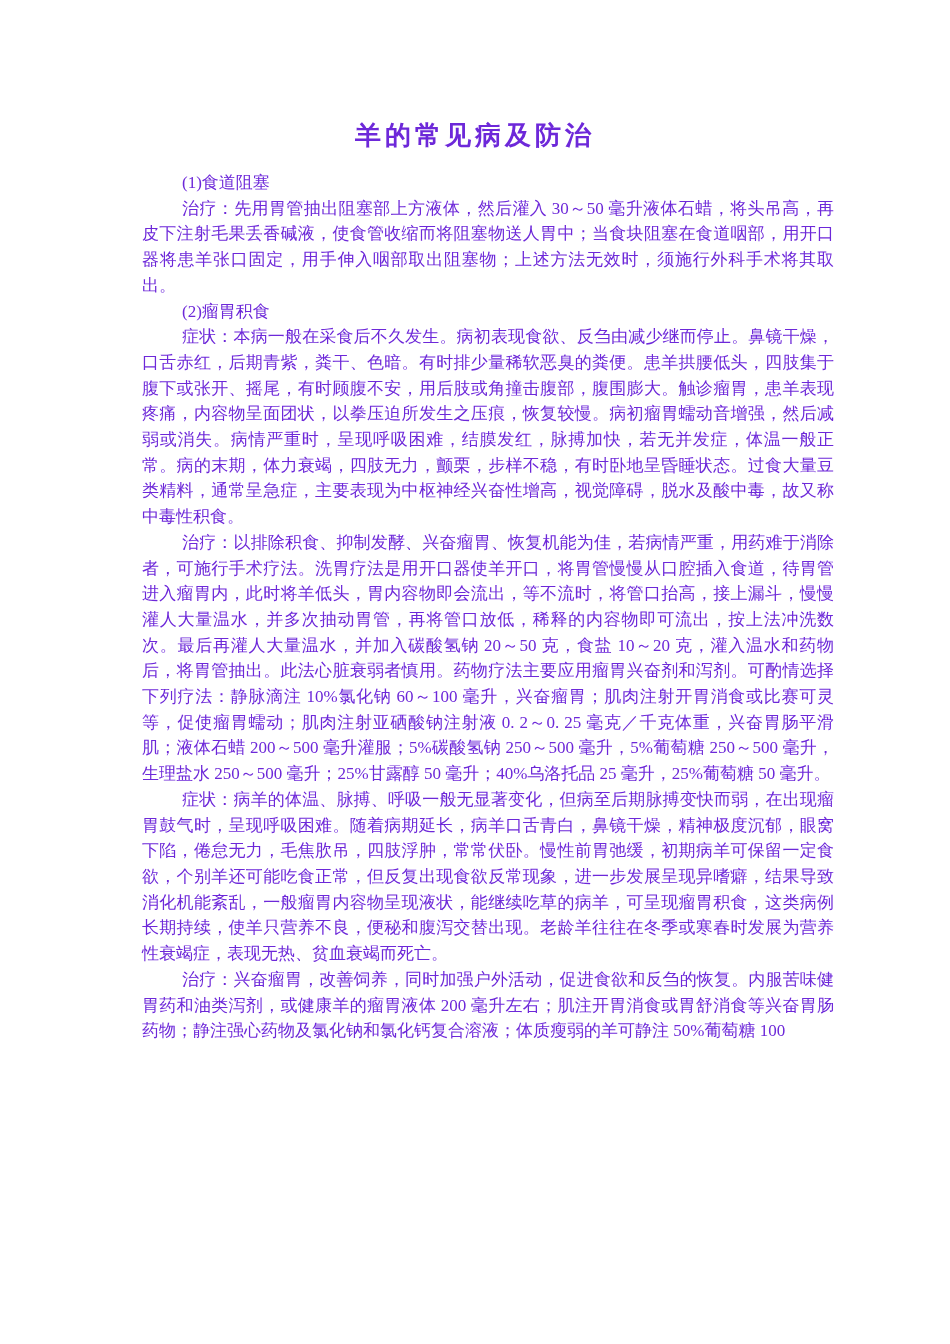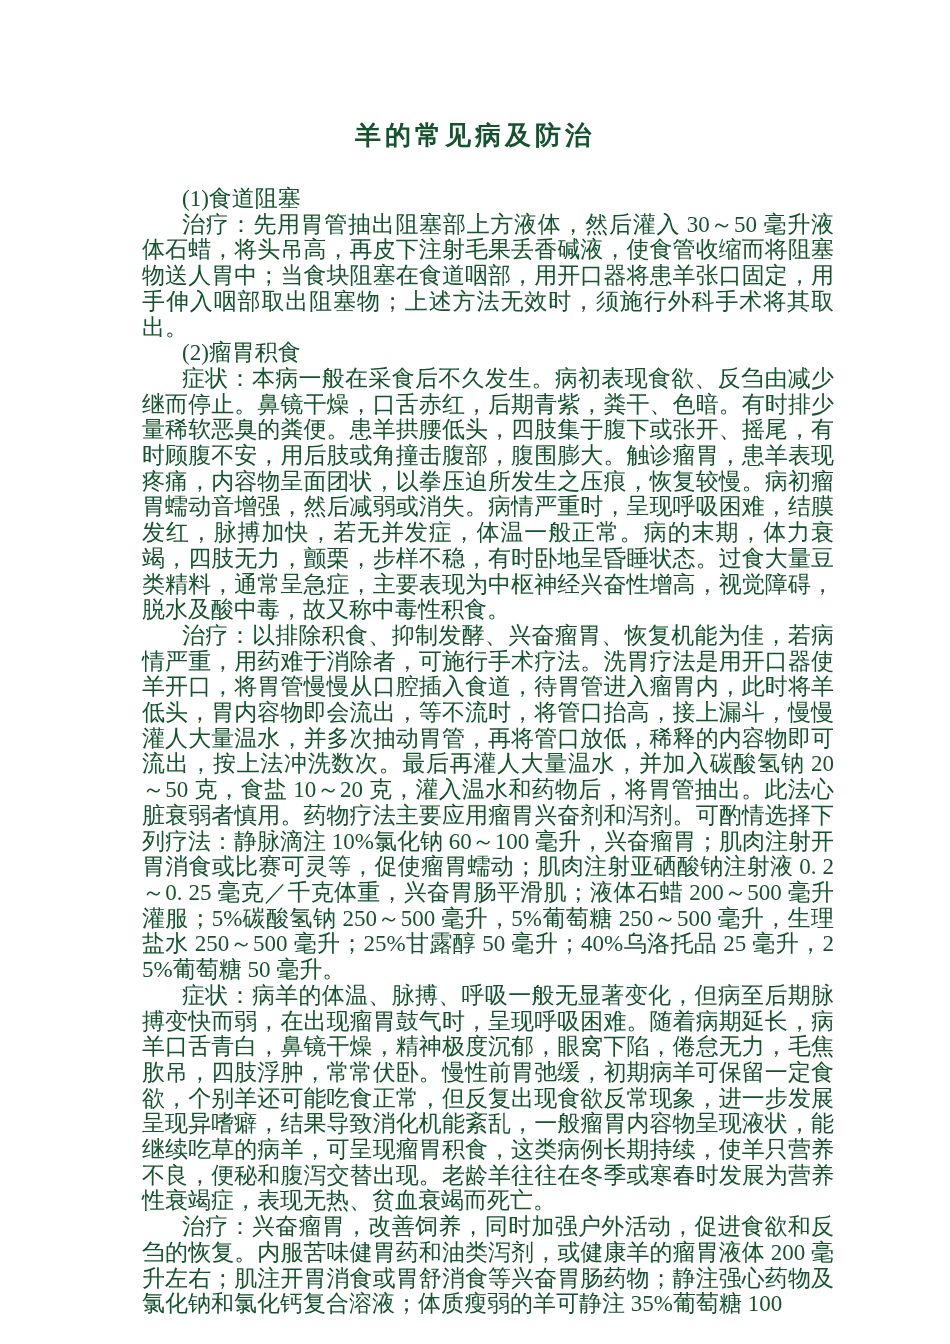--- a/index.html
+++ b/index.html
@@ -6,37 +6,37 @@
     margin: 0;
     padding: 0;
     background: #ffffff;
   }
   .page {
     position: relative;
     width: 950px;
     height: 1344px;
     margin: 0 auto;
     background: #ffffff;
-    color: #14532d;
+    color: #6d28d9;
     font-family: "Liberation Serif", "DejaVu Serif", serif;
     overflow: hidden;
     box-sizing: border-box;
   }
   .doc-title {
     margin: 118px 0 0 0;
     text-align: center;
     font-size: 26px;
     font-weight: bold;
     letter-spacing: 4px;
     line-height: 36px;
   }
   .doc-body {
-    margin-top: 32px;
+    margin-top: 16px;
     padding: 0 116px 0 142px;
-    font-size: 23px;
+    font-size: 17px;
     line-height: 25.7px;
     text-align: justify;
     text-justify: inter-ideograph;
   }
   .doc-body p {
     margin: 0;
     text-indent: 40px;
     word-break: break-all;
   }
   .section-heading {
@@ -57,17 +57,17 @@
     </section>
 
     <section>
       <p class="section-heading">(2)瘤胃积食</p>
       <p>症状：本病一般在采食后不久发生。病初表现食欲、反刍由减少继而停止。鼻镜干燥，口舌赤红，后期青紫，粪干、色暗。有时排少量稀软恶臭的粪便。患羊拱腰低头，四肢集于腹下或张开、摇尾，有时顾腹不安，用后肢或角撞击腹部，腹围膨大。触诊瘤胃，患羊表现疼痛，内容物呈面团状，以拳压迫所发生之压痕，恢复较慢。病初瘤胃蠕动音增强，然后减弱或消失。病情严重时，呈现呼吸困难，结膜发红，脉搏加快，若无并发症，体温一般正常。病的末期，体力衰竭，四肢无力，颤栗，步样不稳，有时卧地呈昏睡状态。过食大量豆类精料，通常呈急症，主要表现为中枢神经兴奋性增高，视觉障碍，脱水及酸中毒，故又称中毒性积食。</p>
       <p>治疗：以排除积食、抑制发酵、兴奋瘤胃、恢复机能为佳，若病情严重，用药难于消除者，可施行手术疗法。洗胃疗法是用开口器使羊开口，将胃管慢慢从口腔插入食道，待胃管进入瘤胃内，此时将羊低头，胃内容物即会流出，等不流时，将管口抬高，接上漏斗，慢慢灌人大量温水，并多次抽动胃管，再将管口放低，稀释的内容物即可流出，按上法冲洗数次。最后再灌人大量温水，并加入碳酸氢钠 20～50 克，食盐 10～20 克，灌入温水和药物后，将胃管抽出。此法心脏衰弱者慎用。药物疗法主要应用瘤胃兴奋剂和泻剂。可酌情选择下列疗法：静脉滴注 10%氯化钠 60～100 毫升，兴奋瘤胃；肌肉注射开胃消食或比赛可灵等，促使瘤胃蠕动；肌肉注射亚硒酸钠注射液 0. 2～0. 25 毫克／千克体重，兴奋胃肠平滑肌；液体石蜡 200～500 毫升灌服；5%碳酸氢钠 250～500 毫升，5%葡萄糖 250～500 毫升，生理盐水 250～500 毫升；25%甘露醇 50 毫升；40%乌洛托品 25 毫升，25%葡萄糖 50 毫升。</p>
     </section>
 
     <section>
       <p>症状：病羊的体温、脉搏、呼吸一般无显著变化，但病至后期脉搏变快而弱，在出现瘤胃鼓气时，呈现呼吸困难。随着病期延长，病羊口舌青白，鼻镜干燥，精神极度沉郁，眼窝下陷，倦怠无力，毛焦肷吊，四肢浮肿，常常伏卧。慢性前胃弛缓，初期病羊可保留一定食欲，个别羊还可能吃食正常，但反复出现食欲反常现象，进一步发展呈现异嗜癖，结果导致消化机能紊乱，一般瘤胃内容物呈现液状，能继续吃草的病羊，可呈现瘤胃积食，这类病例长期持续，使羊只营养不良，便秘和腹泻交替出现。老龄羊往往在冬季或寒春时发展为营养性衰竭症，表现无热、贫血衰竭而死亡。</p>
-      <p>治疗：兴奋瘤胃，改善饲养，同时加强户外活动，促进食欲和反刍的恢复。内服苦味健胃药和油类泻剂，或健康羊的瘤胃液体 200 毫升左右；肌注开胃消食或胃舒消食等兴奋胃肠药物；静注强心药物及氯化钠和氯化钙复合溶液；体质瘦弱的羊可静注 35%葡萄糖 100</p>
+      <p>治疗：兴奋瘤胃，改善饲养，同时加强户外活动，促进食欲和反刍的恢复。内服苦味健胃药和油类泻剂，或健康羊的瘤胃液体 200 毫升左右；肌注开胃消食或胃舒消食等兴奋胃肠药物；静注强心药物及氯化钠和氯化钙复合溶液；体质瘦弱的羊可静注 50%葡萄糖 100</p>
     </section>
 
   </div>
 </div>
 
 </body></html>

